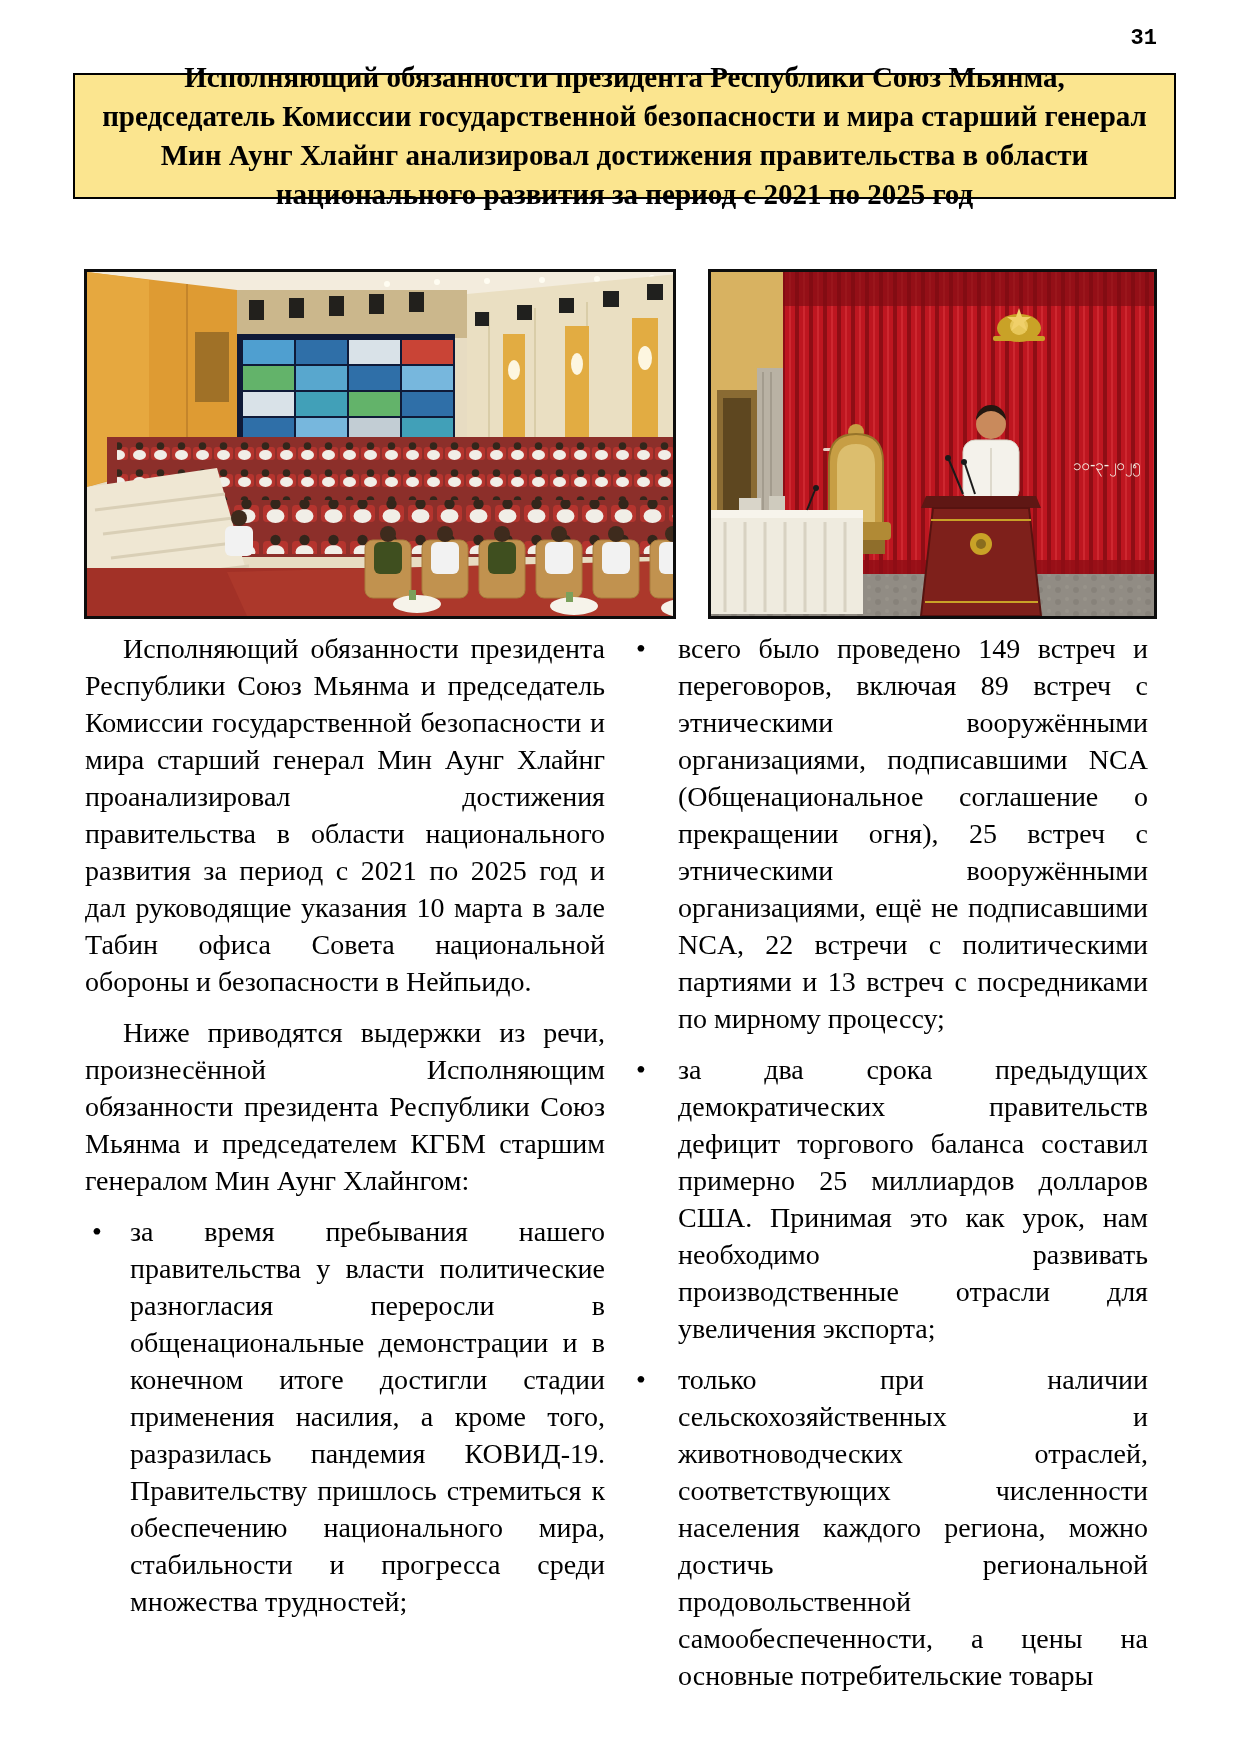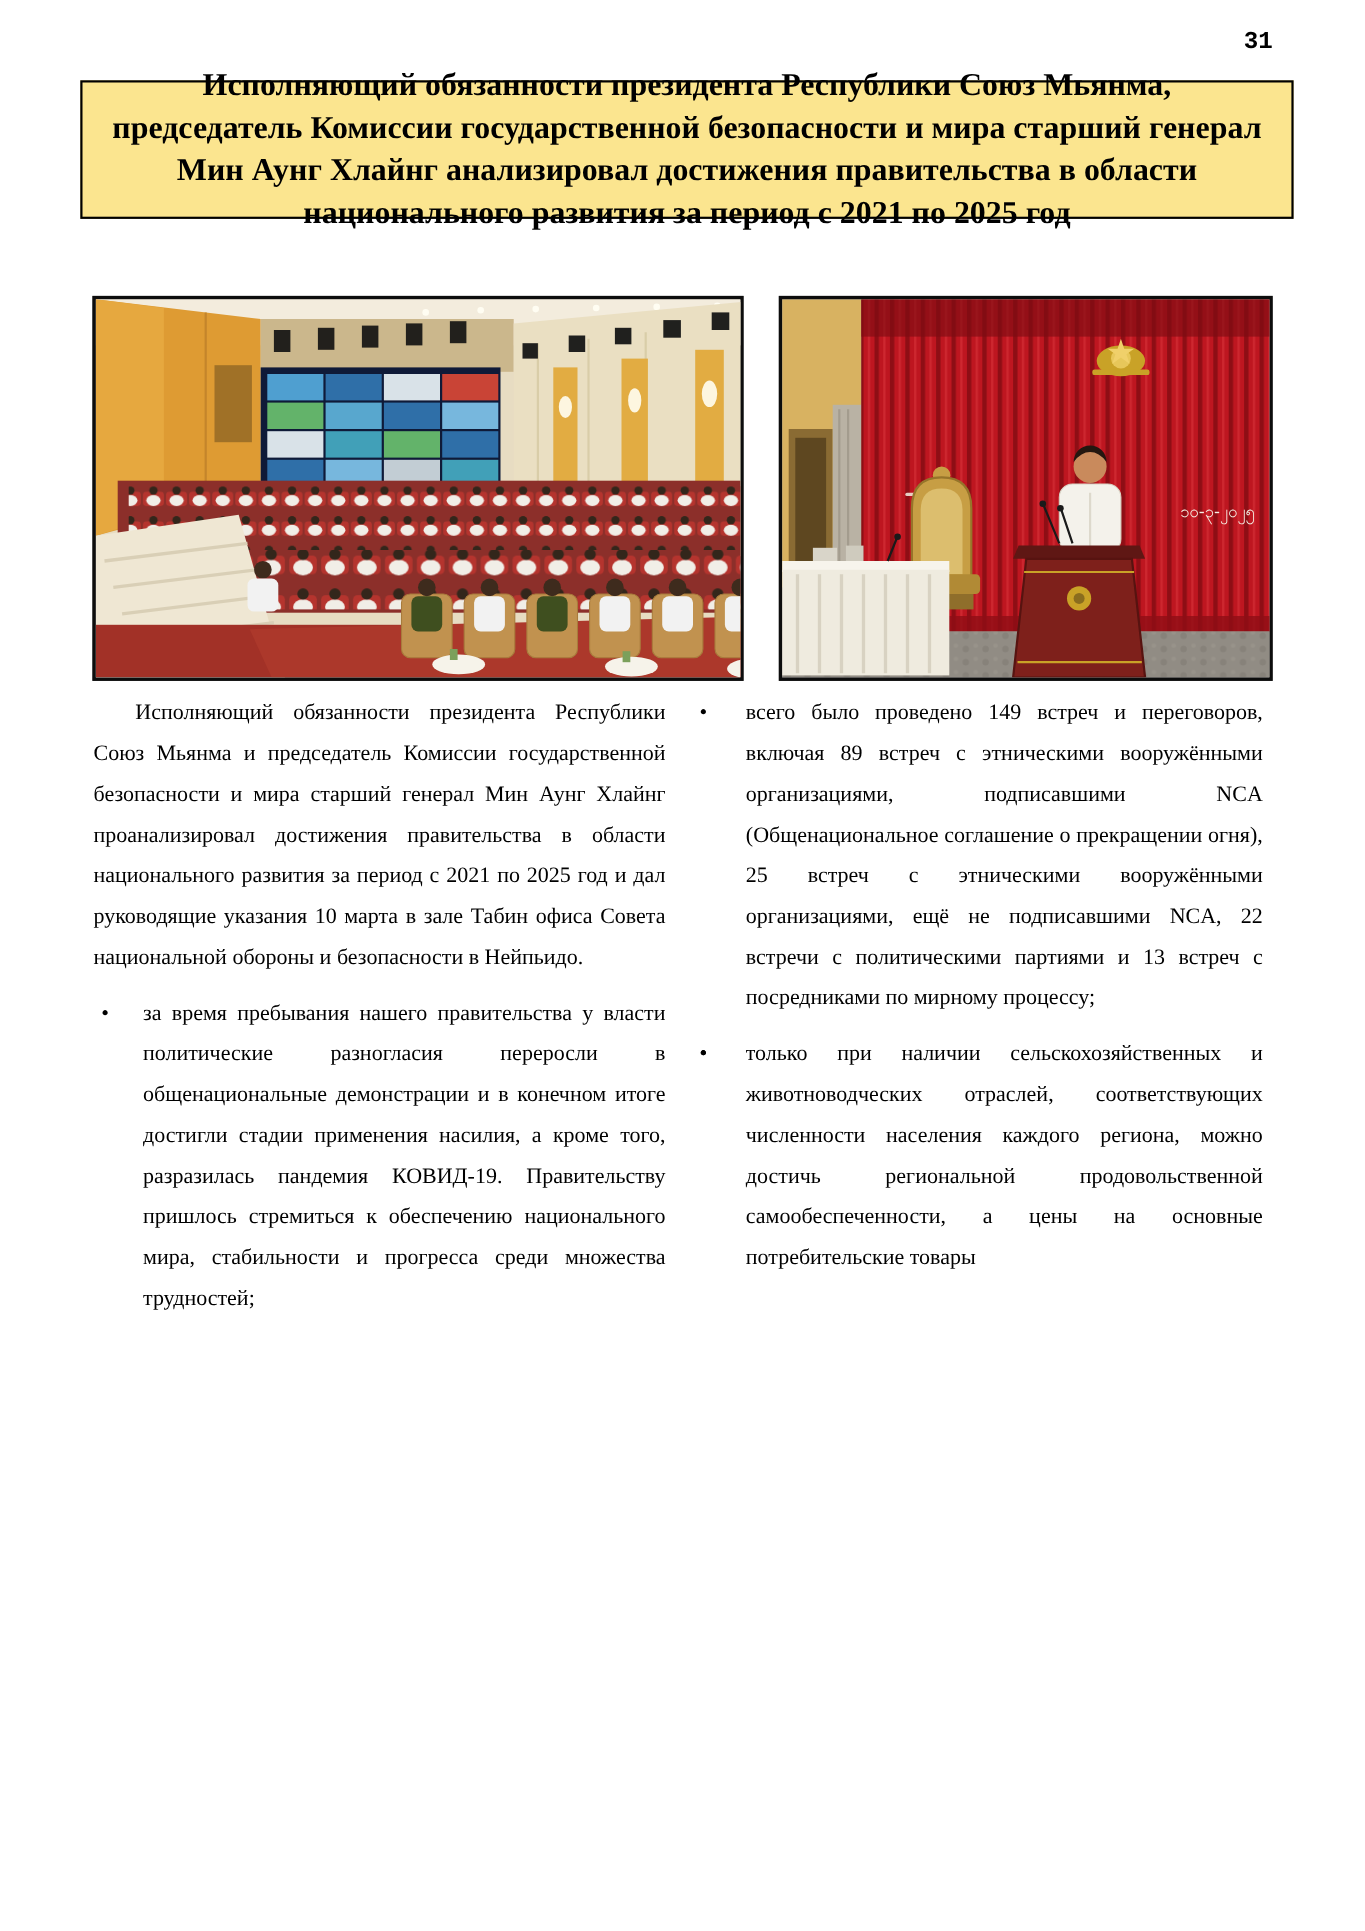--- a/index.html
+++ b/index.html
@@ -26,21 +26,21 @@
     display:flex;gap:8px;background:#fff;
   }
   .photo{
     margin:12px;box-sizing:border-box;border:3px solid #0d0d0d;background:#777;
     overflow:hidden;
   }
   .photo-left{width:619px;height:350px;}
   .photo-right{width:470px;height:350px;}
   .col{
     position:absolute;top:630px;
-    font-size:20px;line-height:37px;text-align:justify;
+    font-size:28px;line-height:37px;text-align:justify;
   }
   .col-left{left:85px;width:520px;}
   .col-right{left:636px;width:512px;}
   .para{margin:0 0 14px 0;}
   .para.indent{text-indent:38px;}
   ul.bullets{list-style:none;margin:0;padding:0;}
   ul.bullets li{
     position:relative;margin:0 0 14px 0;text-align:justify;
   }
   .col-left ul.bullets li{padding-left:45px;}
@@ -294,36 +294,38 @@
           <line x1="214" y1="330" x2="327" y2="330" stroke="#C9A227" stroke-width="2"></line>
           <circle cx="270" cy="272" r="11" fill="#C9A227"></circle>
           <circle cx="270" cy="272" r="5" fill="#8A6D1E"></circle>
         </g>
       </svg>
     </figure>
   </div>
 
   <div class="col col-left">
     <p class="para indent">Исполняющий обязанности президента Республики Союз Мьянма и председатель Комиссии государственной безопасности и мира старший генерал Мин Аунг Хлайнг проанализировал достижения правительства в области национального развития за период с 2021 по 2025 год и дал руководящие указания 10 марта в зале Табин офиса Совета национальной обороны и безопасности в Нейпьидо.</p>
+    <p class="para indent">Ниже приводятся выдержки из речи, произнесённой Исполняющим обязанности президента Республики Союз Мьянма и председателем КГБМ старшим генералом Мин Аунг Хлайнгом:</p>
     <ul class="bullets">
       <li>
         <span class="marker">•</span>
         <span class="btext">за время пребывания нашего правительства у власти политические разногласия переросли в общенациональные демонстрации и в конечном итоге достигли стадии применения насилия, а кроме того, разразилась пандемия КОВИД-19. Правительству пришлось стремиться к обеспечению национального мира, стабильности и прогресса среди множества трудностей;</span>
       </li>
     </ul>
   </div>
 
   <div class="col col-right">
     <ul class="bullets">
       <li>
         <span class="marker">•</span>
         <span class="btext">всего было проведено 149 встреч и переговоров, включая 89 встреч с этническими вооружёнными организациями, подписавшими NCA (Общенациональное соглашение о прекращении огня), 25 встреч с этническими вооружёнными организациями, ещё не подписавшими NCA, 22 встречи с политическими партиями и 13 встреч с посредниками по мирному процессу;</span>
       </li>
       <li>
         <span class="marker">•</span>
+        <span class="btext">за два срока предыдущих демократических правительств дефицит торгового баланса составил примерно 25 миллиардов долларов США. Принимая это как урок, нам необходимо развивать производственные отрасли для увеличения экспорта;</span>
       </li>
       <li>
         <span class="marker">•</span>
         <span class="btext">только при наличии сельскохозяйственных и животноводческих отраслей, соответствующих численности населения каждого региона, можно достичь региональной продовольственной самообеспеченности, а цены на основные потребительские товары</span>
       </li>
     </ul>
   </div>
 
 </div>
 

